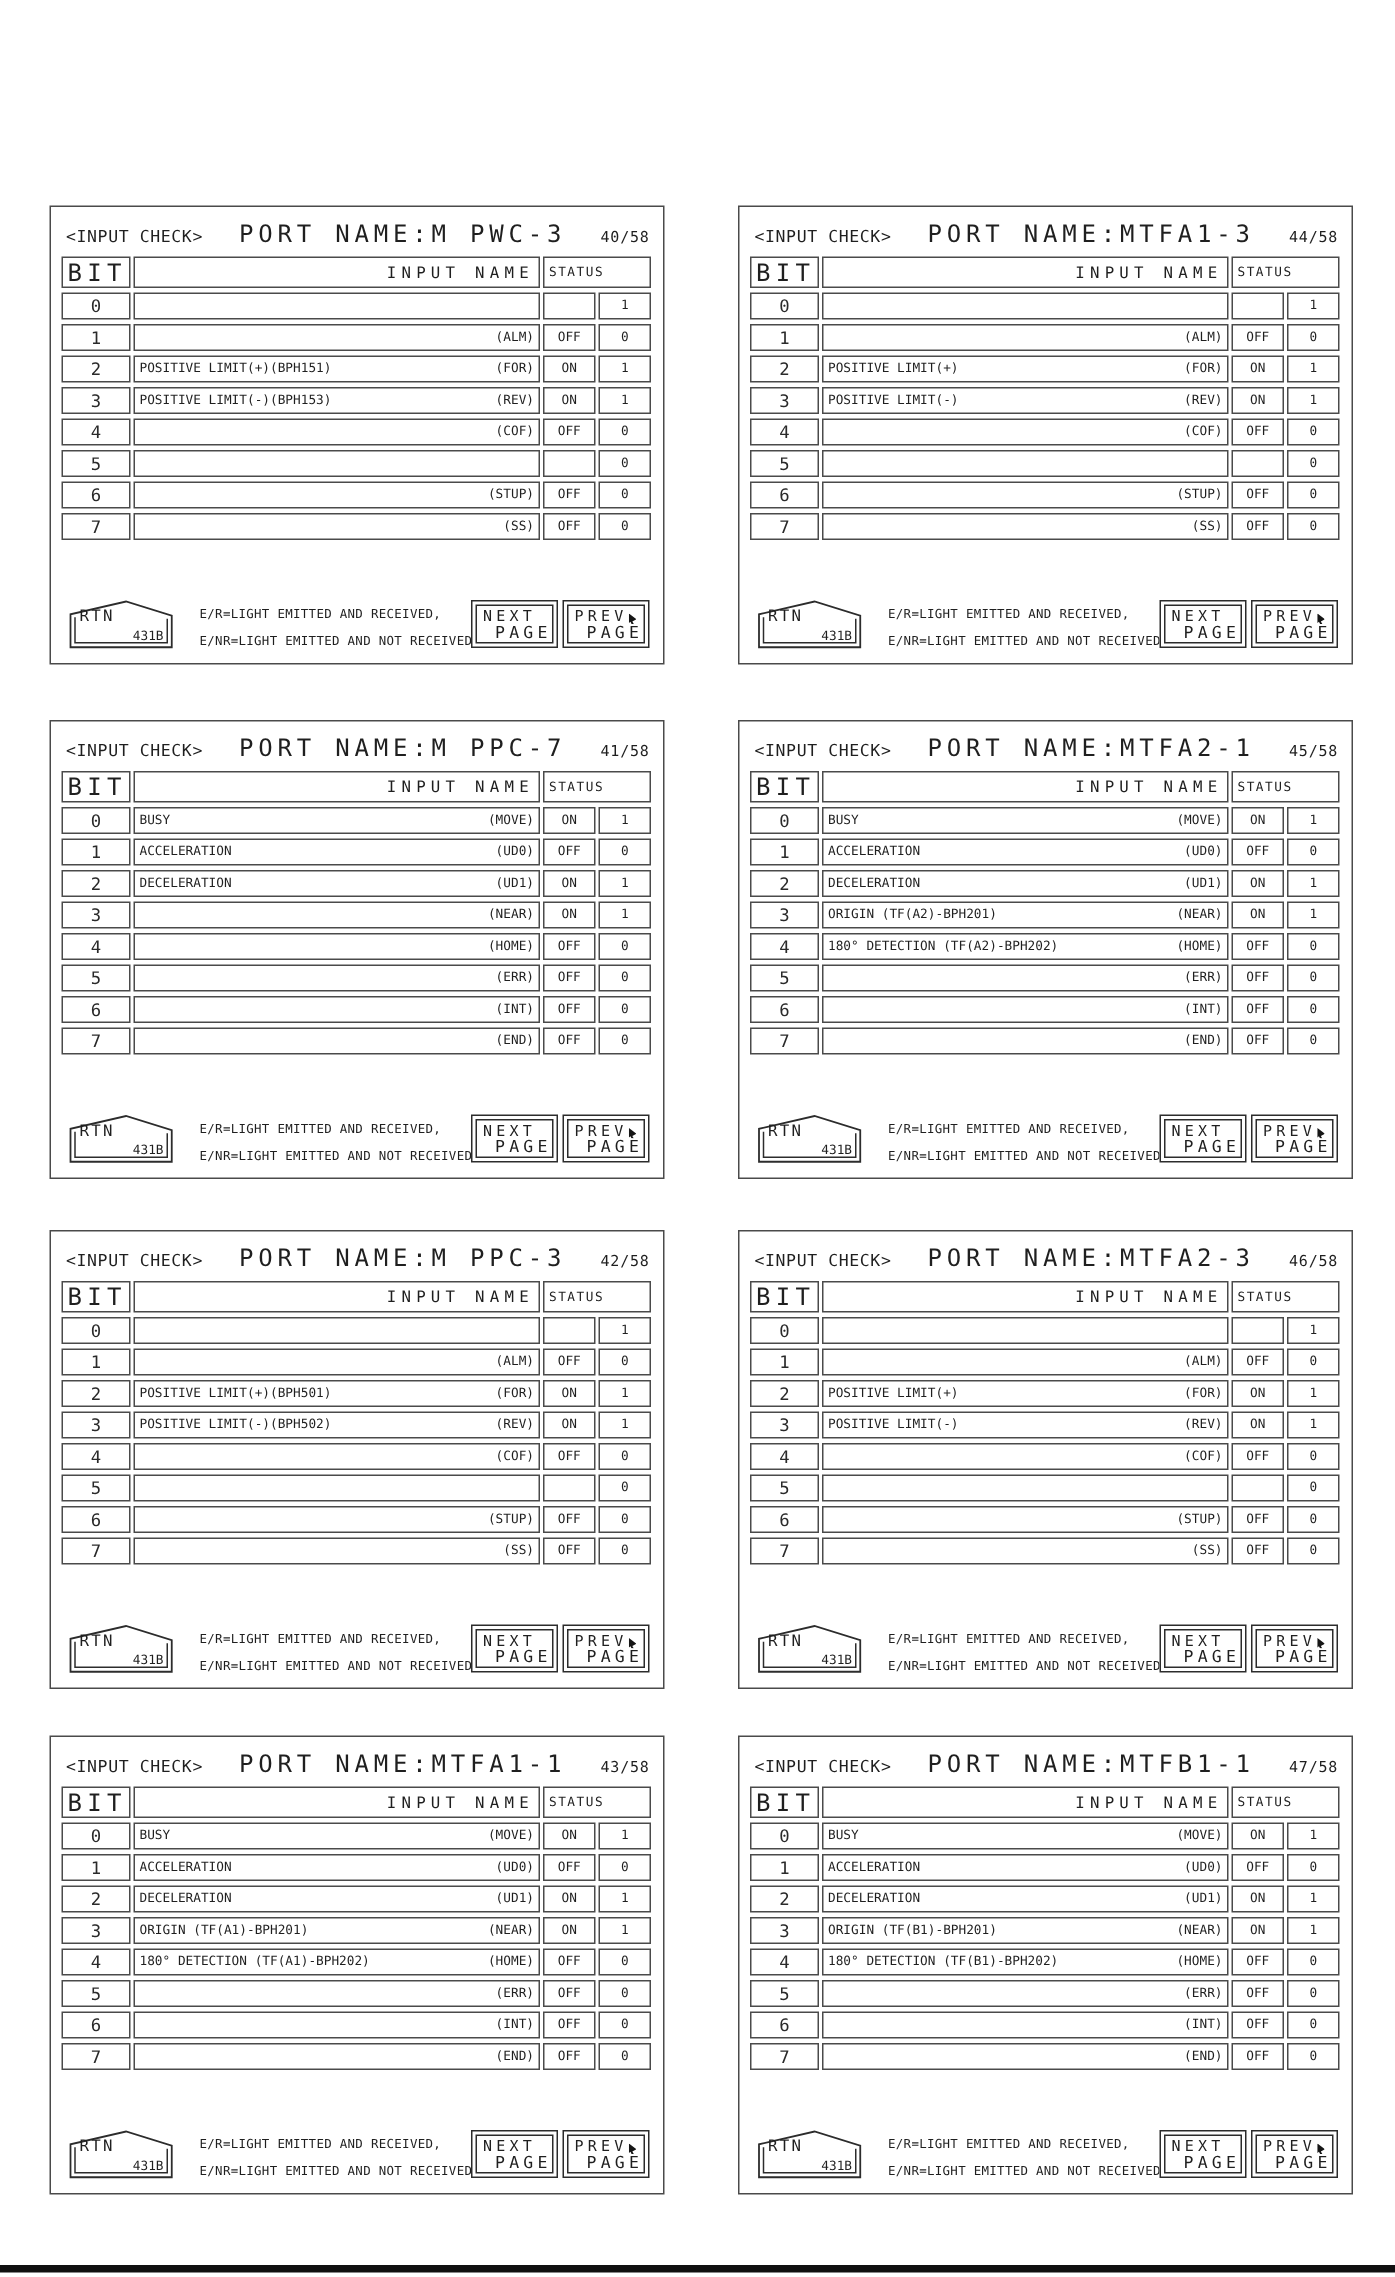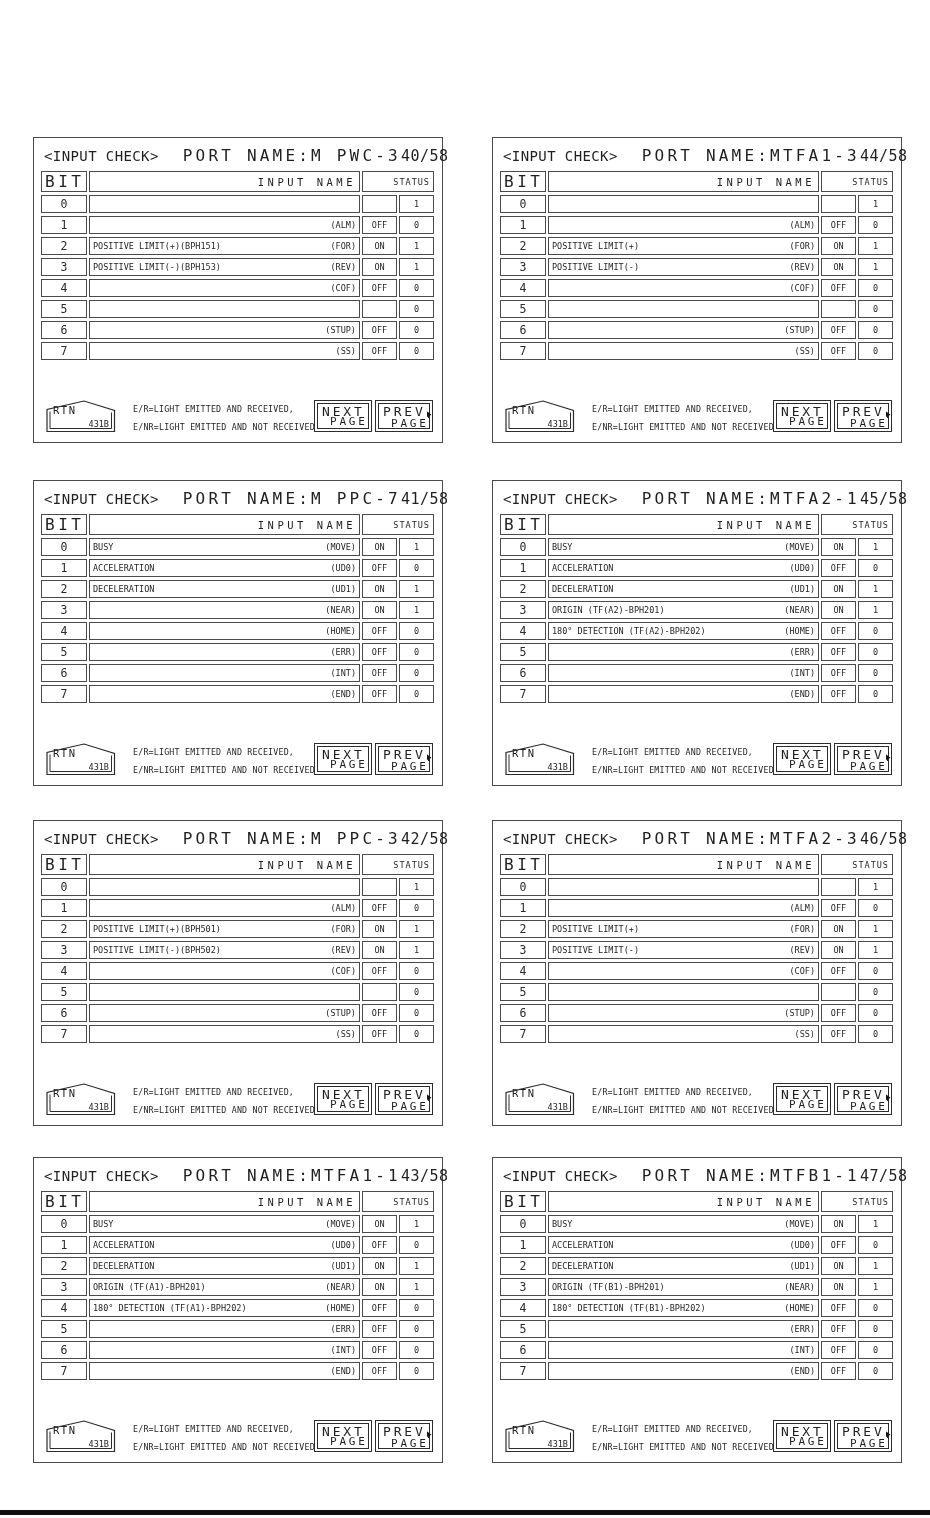--- a/index.html
+++ b/index.html
@@ -8,36 +8,36 @@
     font-family:"DejaVu Sans Mono", monospace; color:#1f1f1f;
     -webkit-font-smoothing:antialiased;
   }
 
   
   .panel {
     position:absolute; width:410px; height:306px;
     border:1px solid #4a4a4a; background:#ffffff; box-sizing:border-box;
   }
   .phead { display:flex; align-items:baseline; padding:8px 9px 3px 10px; }
-  .chk   { font-size:14px; letter-spacing:0.4px; white-space:nowrap; }
+  .chk   { font-size:11px; letter-spacing:0.4px; white-space:nowrap; }
   .port  { font-size:16px; letter-spacing:3.2px; margin-left:24px; white-space:nowrap; }
-  .pageno{ margin-left:auto; font-size:15px; letter-spacing:0.5px;text-align:center; }
+  .pageno{ margin-left:auto; font-size:10px; letter-spacing:0.5px;text-align:center; }
 
   
   table.tbl {
     border-collapse:separate; border-spacing:2px 3px;
     margin:0 8px 0 5px; width:397px; table-layout:fixed;
   }
   .tbl th, .tbl td {
     border:1px solid #4a4a4a; height:16px; padding:0 3px;
     overflow:hidden; white-space:nowrap; background:#fff;
   }
   .h-bit   { width:38px; font-weight:normal; font-size:16px; letter-spacing:3.5px; text-align:center; }
   .h-name  { font-weight:normal; font-size:10.5px; letter-spacing:3.5px; text-align:right; }
-  .h-status{ width:64px; font-weight:normal; font-size:8.5px; letter-spacing:1px; text-align:right; }
+  .h-status{ width:64px; font-weight:normal; font-size:8.5px; letter-spacing:1px; text-align:left; }
   .c-bit   { width:38px; text-align:center; font-size:11.5px; color:#2a2a2a; }
   .c-name  { font-size:8.5px; }
   .c-name .cellflex { display:flex; justify-content:space-between; align-items:center; }
   .nm { text-align:left; }
   .cd { text-align:right; margin-left:auto; }
   .c-status{ width:44px; text-align:center; font-size:8.5px; }
   .c-bin   { width:16px; text-align:center; font-size:8.5px; }
 
   
   .pfoot { position:absolute; left:12px; right:9px; bottom:6px; height:38px; }
@@ -46,21 +46,21 @@
   .legend { position:absolute; left:87px; top:2px; font-size:8.3px; line-height:18px; letter-spacing:0.2px; white-space:nowrap; }
   .pgbtns { position:absolute; right:0; top:2px; display:flex; gap:3px; }
   .keybtn {
     position:relative; width:58px; height:32px; border:1px solid #2c2c2c;
     background:#fff; box-sizing:border-box;
   }
   .keybtn::before {
     content:""; position:absolute; left:2px; top:2px; right:2px; bottom:2px;
     border:1px solid #2c2c2c; pointer-events:none;
   }
-  .kline1 { display:block; margin:6px 0 0 7px; font-size:13px; letter-spacing:2.8px; line-height:9px; white-space:nowrap; }
+  .kline1 { display:block; margin:6px 0 0 7px; font-size:10px; letter-spacing:2.8px; line-height:9px; white-space:nowrap; }
   .kline2 { display:block; margin:1px 0 0 15px; font-size:11px; letter-spacing:2.8px; line-height:9px; white-space:nowrap; }
   .cursor-mark {
     display:inline-block; width:5px; height:7px; margin-left:1px; vertical-align:-2px;
     background:#161616; clip-path:polygon(0 0, 100% 55%, 45% 75%, 65% 100%, 35% 100%, 20% 78%, 0 90%);
   }
 
   .bottom-rule { position:absolute; left:0; top:1510px; width:930px; height:5px; background:#101010; }
 </style>
 </head>
 <body>

